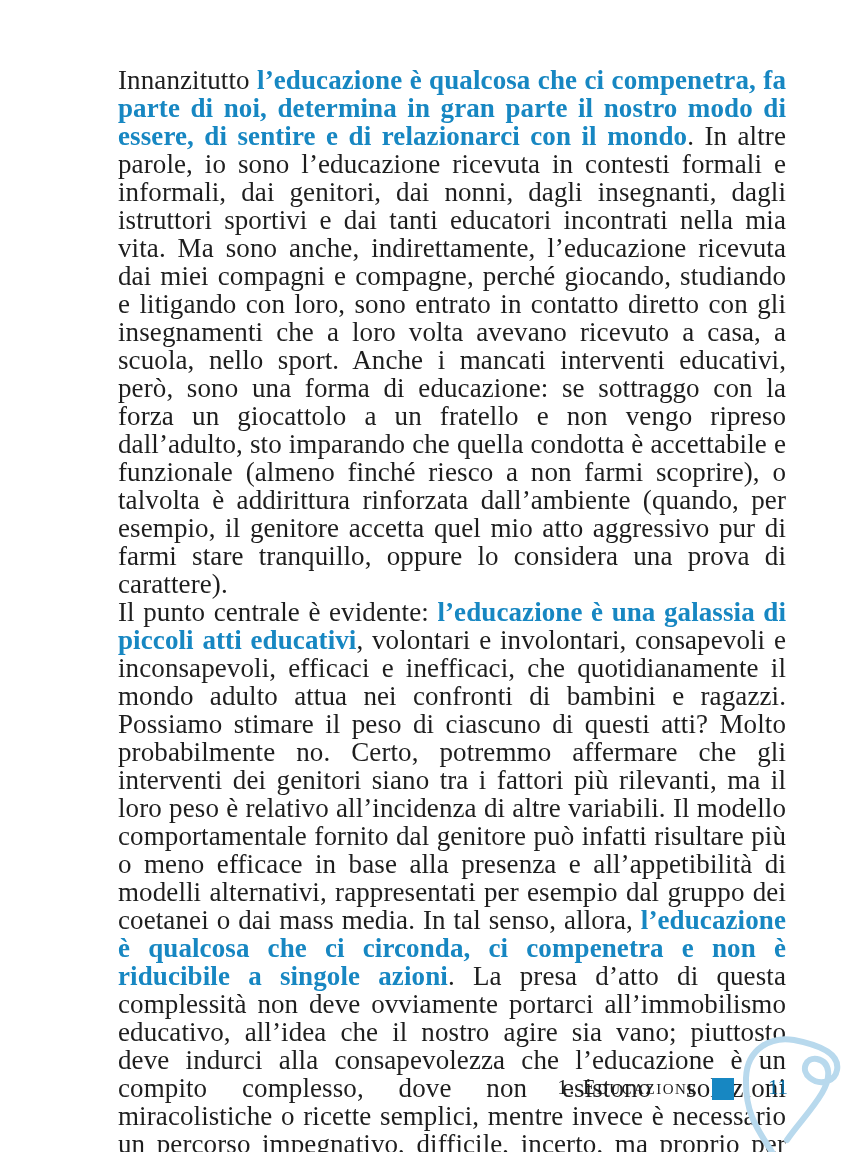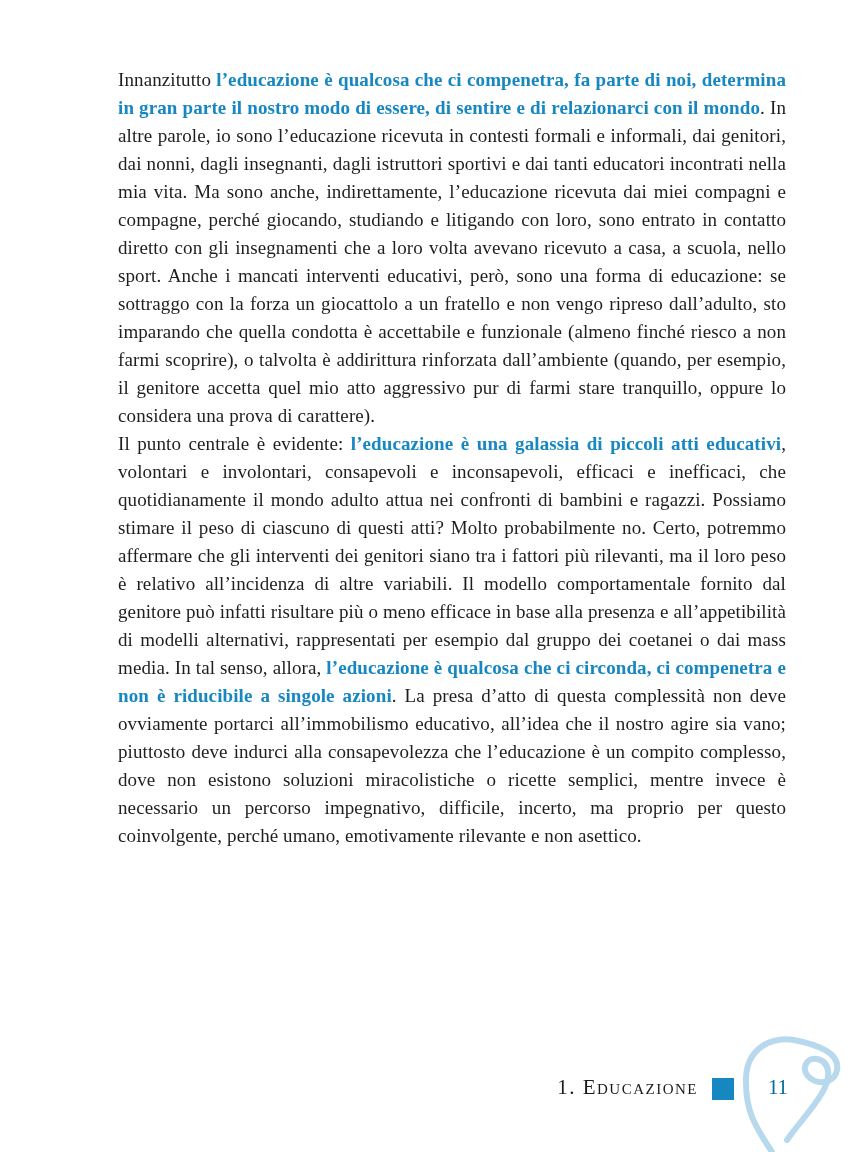--- a/index.html
+++ b/index.html
@@ -13,21 +13,21 @@
   }
   .page {
     position: absolute; inset: 0;
     background: #ffffff;
   }
   .text-block {
     position: absolute;
     left: 118px; top: 66px; width: 668px;
   }
   .para {
-    font-size: 19px;
+    font-size: 27px;
     line-height: 28px;
     text-align: justify;
     color: #1e1e1e;
     letter-spacing: 0.1px;
   }
   .para + .para { }
   .accent {
     color: var(--accent-blue, #1787c2);
     font-weight: bold;
   }

